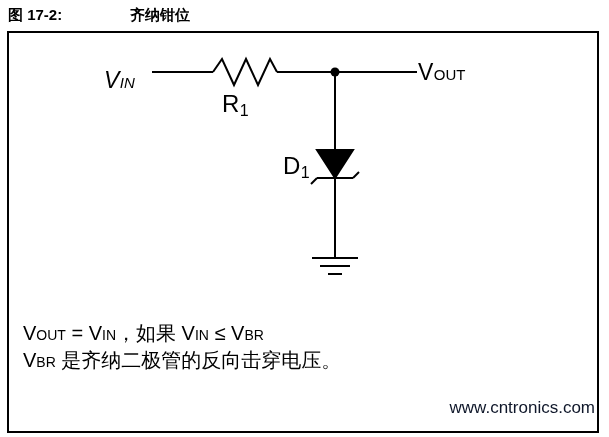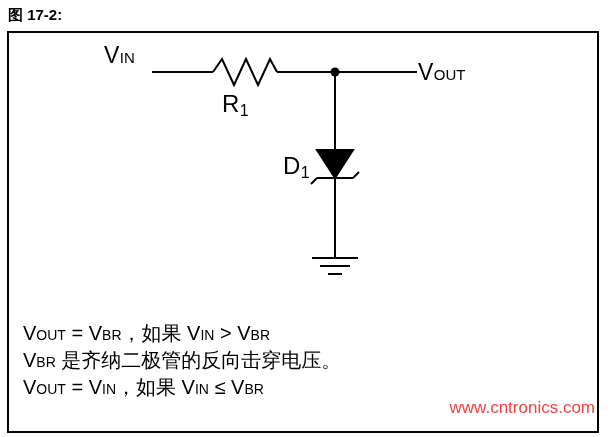--- a/index.html
+++ b/index.html
@@ -45,30 +45,31 @@
     font-size: 20px;
     line-height: 25px;
     white-space: nowrap;
   }
   .notes .sc { font-size: 14px; }
 
   .watermark {
     position: absolute;
     right: 14px; top: 398px;
     font-size: 17px;
-    color: #ef4444;
+    color: #0f172a;
     white-space: nowrap;
   }
 </style>
 </head>
 <body>
 
 <div class="page">
 
   <span class="caption fig-label">图 17-2:</span>
+  <span class="caption fig-title">齐纳钳位</span>
 
   <div class="frame"></div>
 
   <svg class="csvg" width="609" height="437" viewBox="0 0 609 437">
     <g stroke="#000" stroke-width="2" fill="none">
       <line x1="152" y1="72" x2="213" y2="72"></line>
       <polyline points="213,72 222,59 234,85 246,59 258,85 270,59 277,72"></polyline>
       <line x1="277" y1="72" x2="417" y2="72"></line>
       <line x1="335" y1="72" x2="335" y2="150"></line>
       <line x1="335" y1="178" x2="335" y2="258"></line>
@@ -80,37 +81,36 @@
       </g>
       <g>
         <line x1="312" y1="258" x2="358" y2="258"></line>
         <line x1="320" y1="266" x2="350" y2="266"></line>
         <line x1="328" y1="274" x2="342" y2="274"></line>
       </g>
     </g>
     <circle cx="335" cy="72" r="4.5" fill="#000"></circle>
   </svg>
 
-  <div class="clabel" style="left:104px; top:42px;">
+  <div class="clabel" style="left:104px; top:67px;font-style:italic;">
     <span>V</span><span class="sc">IN</span>
   </div>
 
   <div class="clabel" style="left:418px; top:59px;text-align:right;">
     <span>V</span><span class="sc">OUT</span>
   </div>
 
   <div class="clabel" style="left:222px; top:90px; font-size:24px;">
     <span>R</span><span class="nsub">1</span>
   </div>
 
   <div class="clabel" style="left:283px; top:152px; font-size:24px;">
     <span>D</span><span class="nsub">1</span>
   </div>
 
   <div class="notes">
-    <div><span>V</span><span class="sc">OUT</span><span> = V</span><span class="sc">BR</span><span>，如果 V</span><span class="sc">IN</span><span> &gt; V</span><span class="sc">BR</span></div>
+    <div><span>V</span><span class="sc">OUT</span><span> = V</span><span class="sc">IN</span><span>，如果 V</span><span class="sc">IN</span><span> ≤ V</span><span class="sc">BR</span></div>
     <div><span>V</span><span class="sc">BR</span><span> 是齐纳二极管的反向击穿电压。</span></div>
-    <div><span>V</span><span class="sc">OUT</span><span> = V</span><span class="sc">IN</span><span>，如果 V</span><span class="sc">IN</span><span> ≤ V</span><span class="sc">BR</span></div>
   </div>
 
   <div class="watermark">www.cntronics.com</div>
 
 </div>
 
 </body></html>

